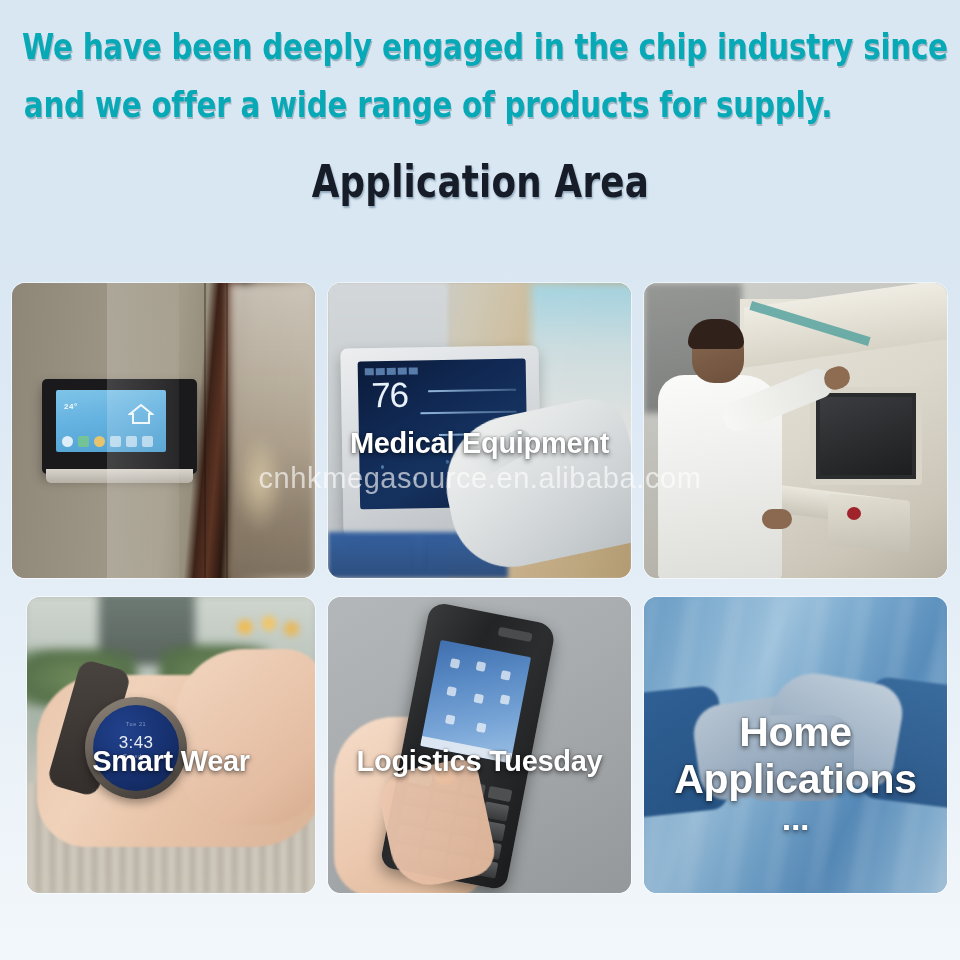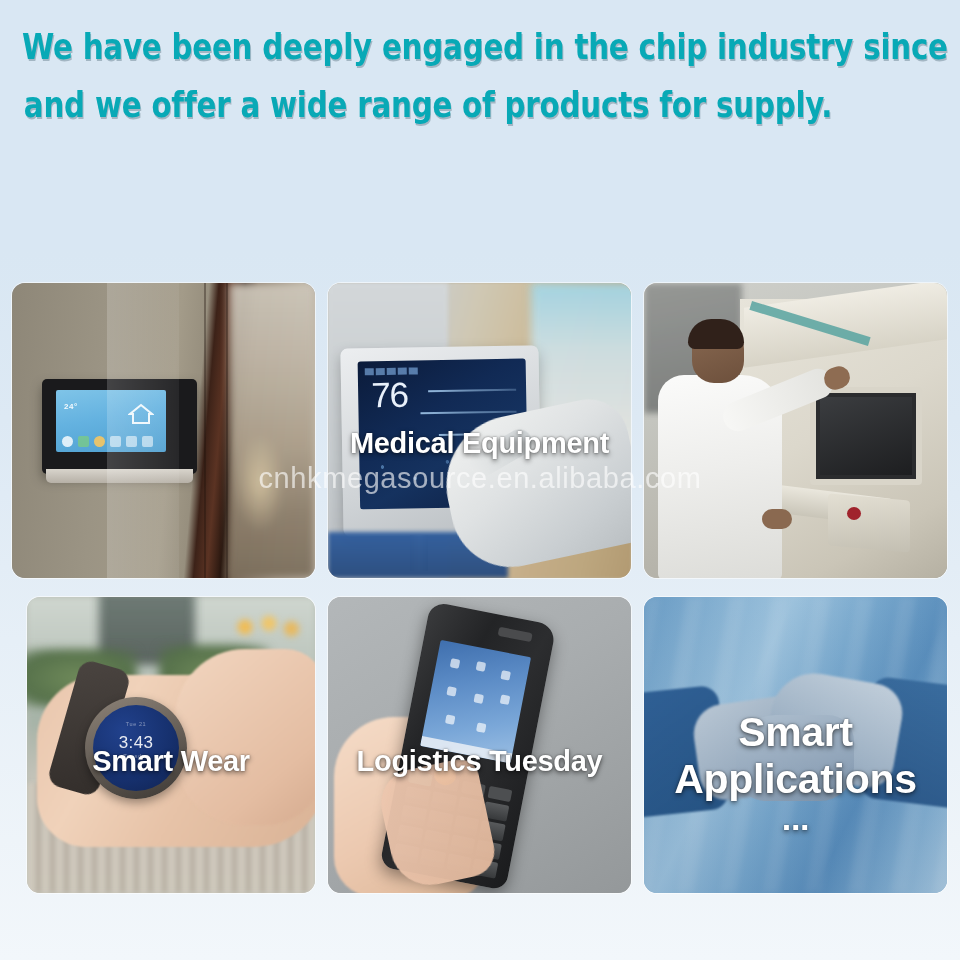--- a/index.html
+++ b/index.html
@@ -715,20 +715,23 @@
 </style>
 </head>
 <body>
 
 <div class="page">
 
   <div class="header">
     <div class="headline">
       <span class="hl-line l1">We have been deeply engaged in the chip industry since 2004,</span>
       <span class="hl-line l2">and we offer a wide range of products for supply.</span>
+    </div>
+    <div class="section-title">
+      <span>Application Area</span>
     </div>
   </div>
 
   <div class="grid">
 
     <div class="cell smarthome">
       <div class="photo">
         <div class="sh-wall"></div>
         <div class="sh-blur-right"></div>
         <div class="sh-vert-line" style="left:192px"></div>
@@ -882,21 +885,21 @@
         <div class="oa-bg"></div>
         <div class="oa-streaks"></div>
         <div class="oa-sleeve-l"></div>
         <div class="oa-sleeve-r"></div>
         <div class="oa-hand-l"></div>
         <div class="oa-hand-r"></div>
         <div class="oa-grip"></div>
         <div class="oa-tint"></div>
       </div>
       <div class="label stack">
-        <span>Smart</span>
+        <span>Home</span>
         <span>Applications</span>
         <span class="dots">...</span>
       </div>
     </div>
 
   </div>
 
   <div class="watermark">cnhkmegasource.en.alibaba.com</div>
 
 </div>

